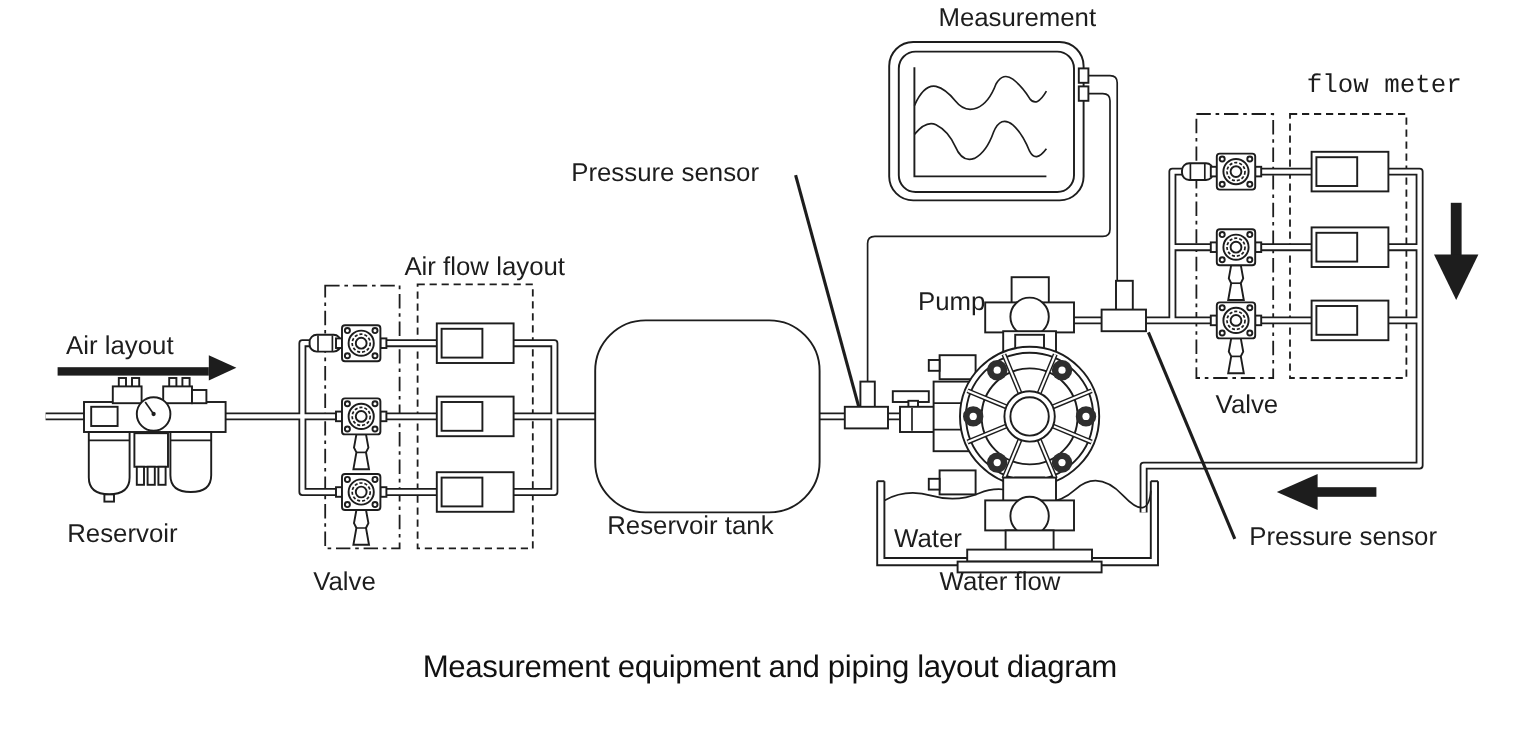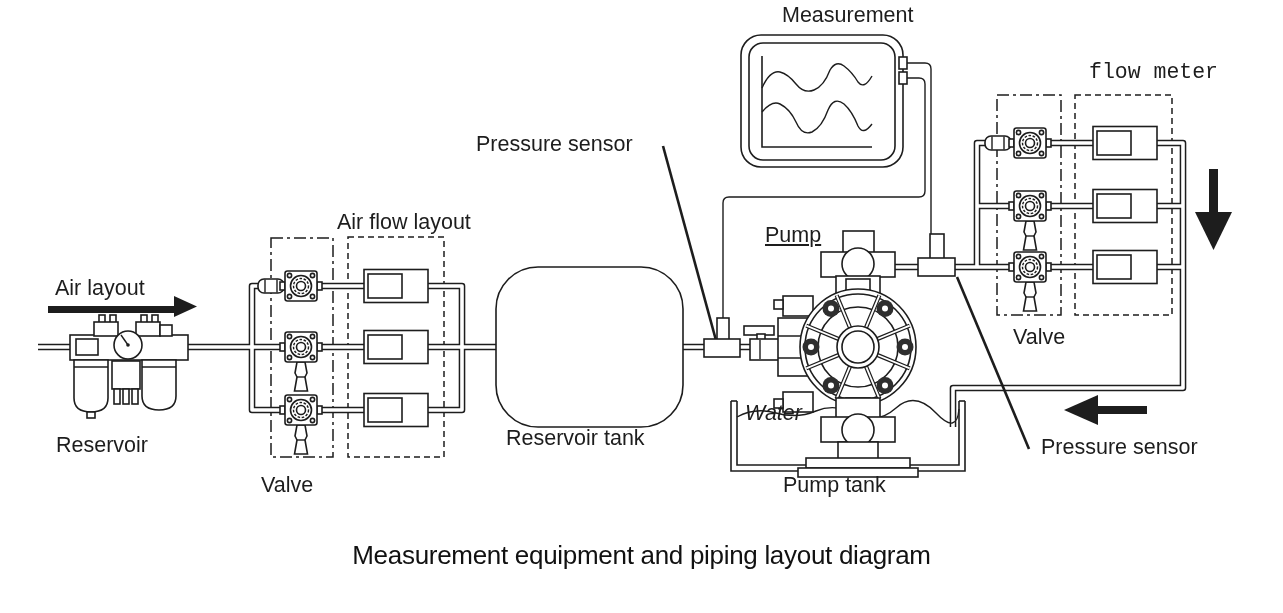--- a/index.html
+++ b/index.html
@@ -307,21 +307,21 @@
     </g>
   </svg>
 
   <div class="lbl" style="left:55px;top:277px;">Air layout</div>
   <div class="lbl" style="left:56px;top:434px;">Reservoir</div>
   <div class="lbl" style="left:261px;top:474px;">Valve</div>
   <div class="lbl" style="left:337px;top:211px;">Air flow layout</div>
   <div class="lbl" style="left:506px;top:427px;">Reservoir tank</div>
   <div class="lbl" style="left:476px;top:133px;">Pressure sensor</div>
   <div class="lbl" style="left:762px;top:4px;margin-left:20px;">Measurement</div>
-  <div class="lbl" style="left:765px;top:224px;text-decoration:underline;">Pump</div>
-  <div class="lbl" style="left:745px;top:402px;font-style:italic;">Water</div>
-  <div class="lbl" style="left:783px;top:474px;">Pump tank</div>
+  <div class="lbl" style="left:765px;top:240px;">Pump</div>
+  <div class="lbl" style="left:745px;top:438px;">Water</div>
+  <div class="lbl" style="left:783px;top:474px;">Water flow</div>
   <div class="lbl" style="left:1089px;top:61px;font-family:Liberation Mono, monospace;">flow meter</div>
   <div class="lbl" style="left:1013px;top:326px;">Valve</div>
   <div class="lbl" style="left:1041px;top:436px;">Pressure sensor</div>
 
   <div class="caption">Measurement equipment and piping layout diagram</div>
 </div>
 
 </body></html>

